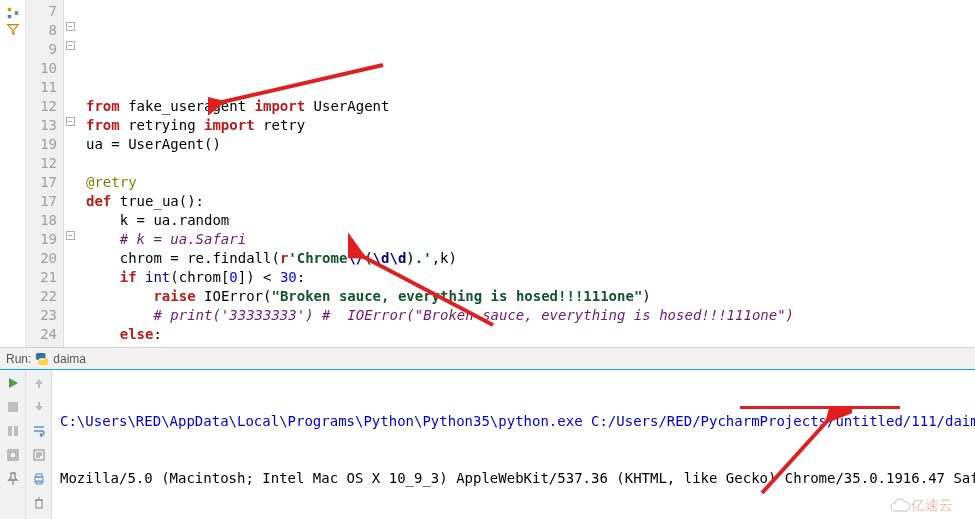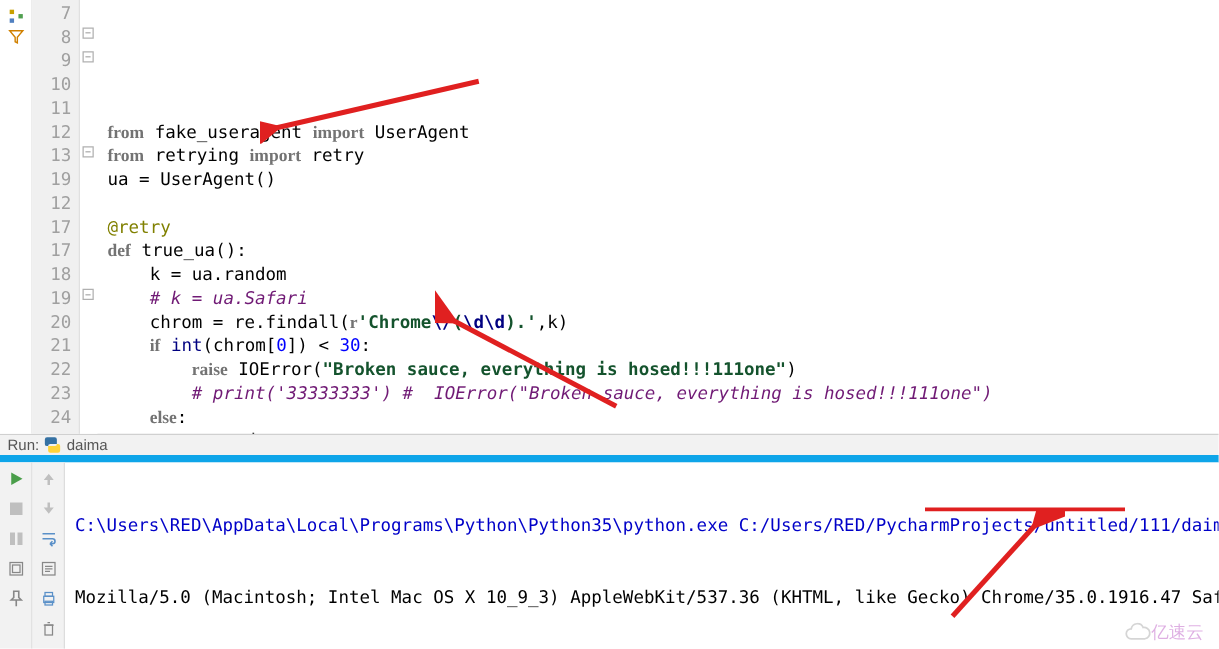--- a/index.html
+++ b/index.html
@@ -57,42 +57,42 @@
   }
   .code {
     flex: 1;
     padding: 2px 0 0 8px;
     line-height: 19px;
     white-space: pre;
     position: relative;
     overflow: hidden;
   }
   .code .line { height: 19px; }
-  .kw { color: #737373; font-weight: bold; font-family: Liberation Serif, serif; }
+  .kw { color: #b91c1c; font-weight: bold; }
   .fn { color: #000; }
   .str { color: #14532d; font-weight: bold; }
   .esc { color: #000080; font-weight: bold; }
   .num { color: #0000ff; }
   .cmt { color: #701a75; font-style: italic; }
   .dec { color: #808000; }
   .builtin { color: #000080; }
 
   .arrow {
     position: absolute;
     pointer-events: none;
   }
   .underline-red {
     border-bottom: 3px solid #e02020;
     position: absolute;
   }
 
   .run-header {
     height: 22px;
     background: #f2f2f2;
-    border-bottom: 6px solid #0ea5e9;
+    border-bottom: 1px solid #0ea5e9;
     display: flex;
     align-items: center;
     padding-left: 6px;
     font-family: "Segoe UI", Arial, sans-serif;
     font-size: 12px;
     color: #555;
     gap: 4px;
   }
   .py-icon {
     width: 14px; height: 14px;
@@ -137,26 +137,26 @@
     white-space: pre;
     font-family: "Consolas", monospace;
     font-size: 14px;
     overflow: hidden;
     position: relative;
   }
   .path { color: #0000c8; }
   .out { color: #000; }
   .watermark {
     position: absolute;
-    right: 12px;
+    right: 22px;
     bottom: 4px;
     opacity: 0.35;
     font-family: Arial, sans-serif;
     font-size: 14px;
-    color: #a21caf;
+    color: #c2410c;
     display: flex;
     align-items: center;
     gap: 0;
   }
 </style>
 </head>
 <body>
 
 <div class="editor-area">
   <div class="left-gutter">

